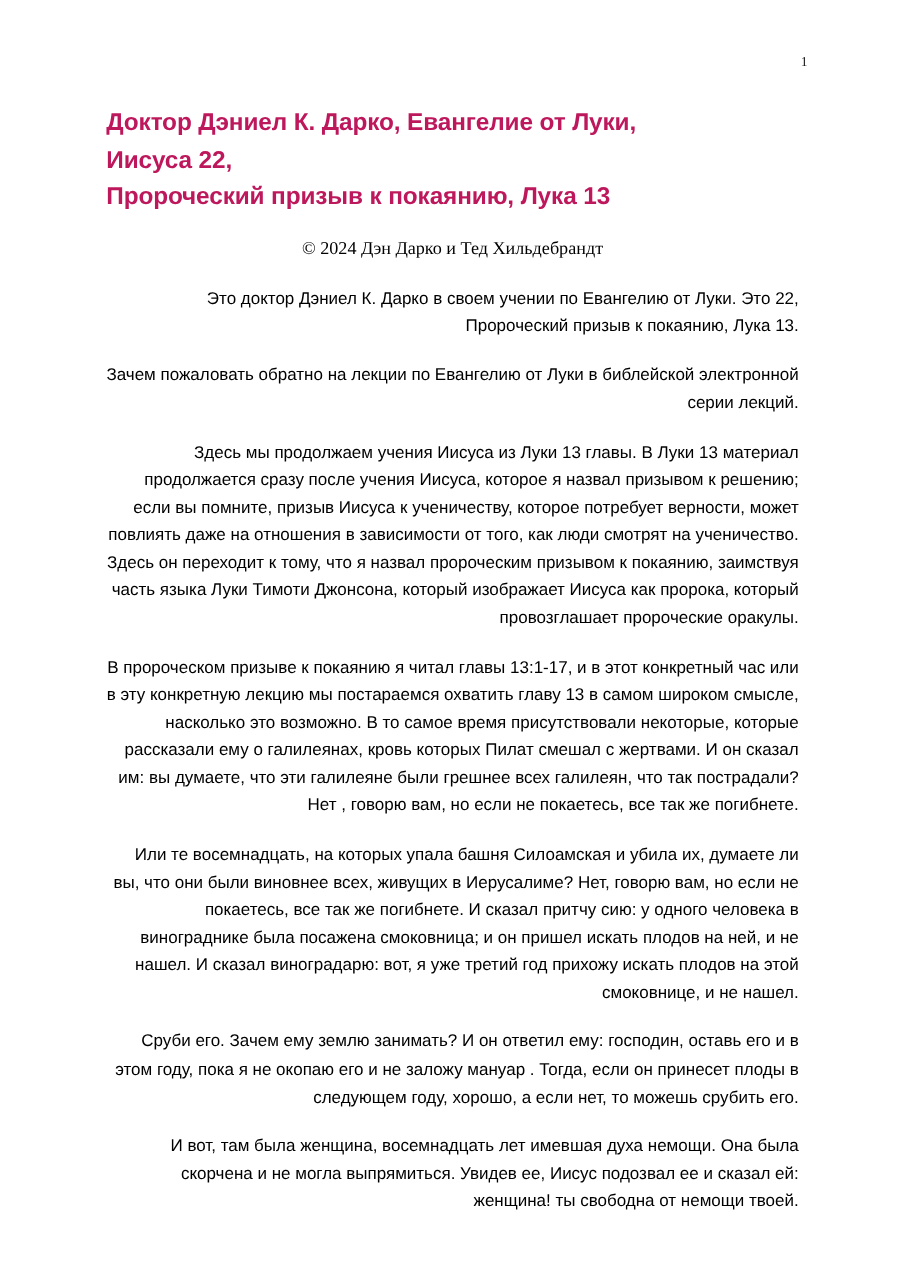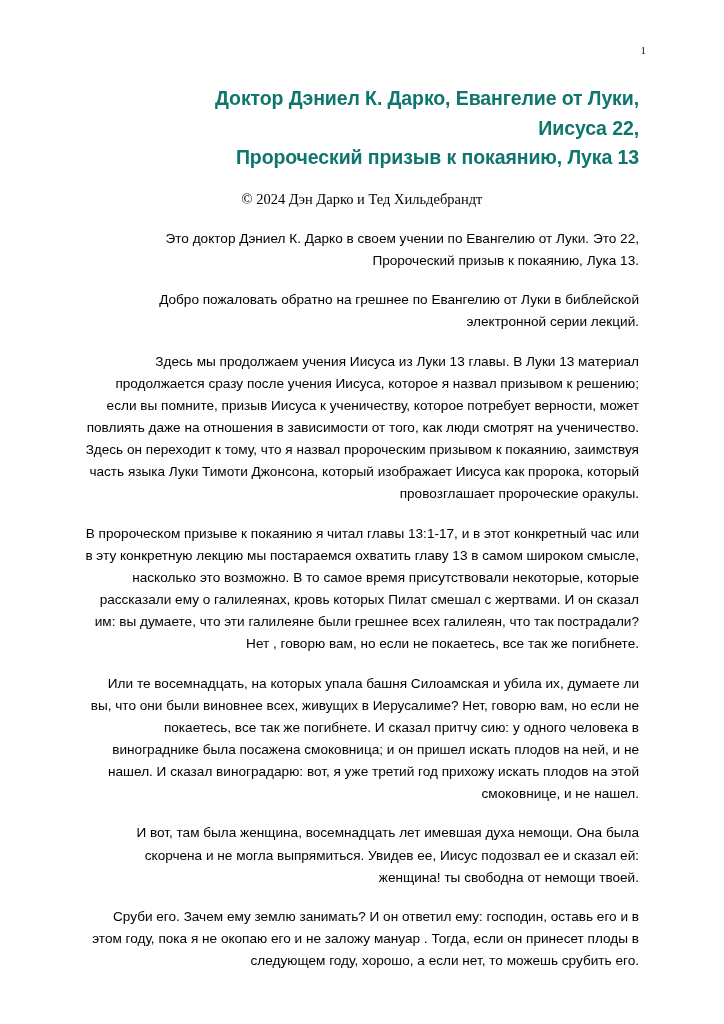--- a/index.html
+++ b/index.html
@@ -35,23 +35,23 @@
     left: 85px;
     right: 85px;
     top: 84px;
   }
   h1.doc-title {
     margin: 0;
     font-family: "Liberation Sans", sans-serif;
     font-size: 19.5px;
     font-weight: bold;
     line-height: 1.52;
-    text-align: right;
+    text-align: left;
     letter-spacing: -0.1px;
-    color: #0f766e;
+    color: #be185d;
   }
   .title-line {
     display: block;
   }
   .copyright {
     margin-top: 18px;
     text-align: center;
     font-family: "Liberation Serif", serif;
     font-size: 14.5px;
     color: #000000;
@@ -83,22 +83,22 @@
     <h1 class="doc-title">
       <span class="title-line">Доктор Дэниел К. Дарко, Евангелие от Луки,</span>
       <span class="title-line">Иисуса 22,</span>
       <span class="title-line">Пророческий призыв к покаянию, Лука 13</span>
     </h1>
 
     <div class="copyright">© 2024 Дэн Дарко и Тед Хильдебрандт</div>
 
     <div class="body-text">
       <p>Это доктор Дэниел К. Дарко в своем учении по Евангелию от Луки. Это 22, Пророческий призыв к покаянию, Лука 13.</p>
-      <p>Добро пожаловать обратно на грешнее по Евангелию от Луки в библейской электронной серии лекций.</p>
+      <p>Зачем пожаловать обратно на лекции по Евангелию от Луки в библейской электронной серии лекций.</p>
       <p>Здесь мы продолжаем учения Иисуса из Луки 13 главы. В Луки 13 материал продолжается сразу после учения Иисуса, которое я назвал призывом к решению; если вы помните, призыв Иисуса к ученичеству, которое потребует верности, может повлиять даже на отношения в зависимости от того, как люди смотрят на ученичество. Здесь он переходит к тому, что я назвал пророческим призывом к покаянию, заимствуя часть языка Луки Тимоти Джонсона, который изображает Иисуса как пророка, который провозглашает пророческие оракулы.</p>
       <p>В пророческом призыве к покаянию я читал главы 13:1-17, и в этот конкретный час или в эту конкретную лекцию мы постараемся охватить главу 13 в самом широком смысле, насколько это возможно. В то самое время присутствовали некоторые, которые рассказали ему о галилеянах, кровь которых Пилат смешал с жертвами. И он сказал им: вы думаете, что эти галилеяне были грешнее всех галилеян, что так пострадали? Нет , говорю вам, но если не покаетесь, все так же погибнете.</p>
       <p>Или те восемнадцать, на которых упала башня Силоамская и убила их, думаете ли вы, что они были виновнее всех, живущих в Иерусалиме? Нет, говорю вам, но если не покаетесь, все так же погибнете. И сказал притчу сию: у одного человека в винограднике была посажена смоковница; и он пришел искать плодов на ней, и не нашел. И сказал виноградарю: вот, я уже третий год прихожу искать плодов на этой смоковнице, и не нашел.</p>
+      <p>Сруби его. Зачем ему землю занимать? И он ответил ему: господин, оставь его и в этом году, пока я не окопаю его и не заложу мануар . Тогда, если он принесет плоды в следующем году, хорошо, а если нет, то можешь срубить его.</p>
       <p>И вот, там была женщина, восемнадцать лет имевшая духа немощи. Она была скорчена и не могла выпрямиться. Увидев ее, Иисус подозвал ее и сказал ей: женщина! ты свободна от немощи твоей.</p>
-      <p>Сруби его. Зачем ему землю занимать? И он ответил ему: господин, оставь его и в этом году, пока я не окопаю его и не заложу мануар . Тогда, если он принесет плоды в следующем году, хорошо, а если нет, то можешь срубить его.</p>
     </div>
 
   </div>
 </div>
 
 </body></html>

